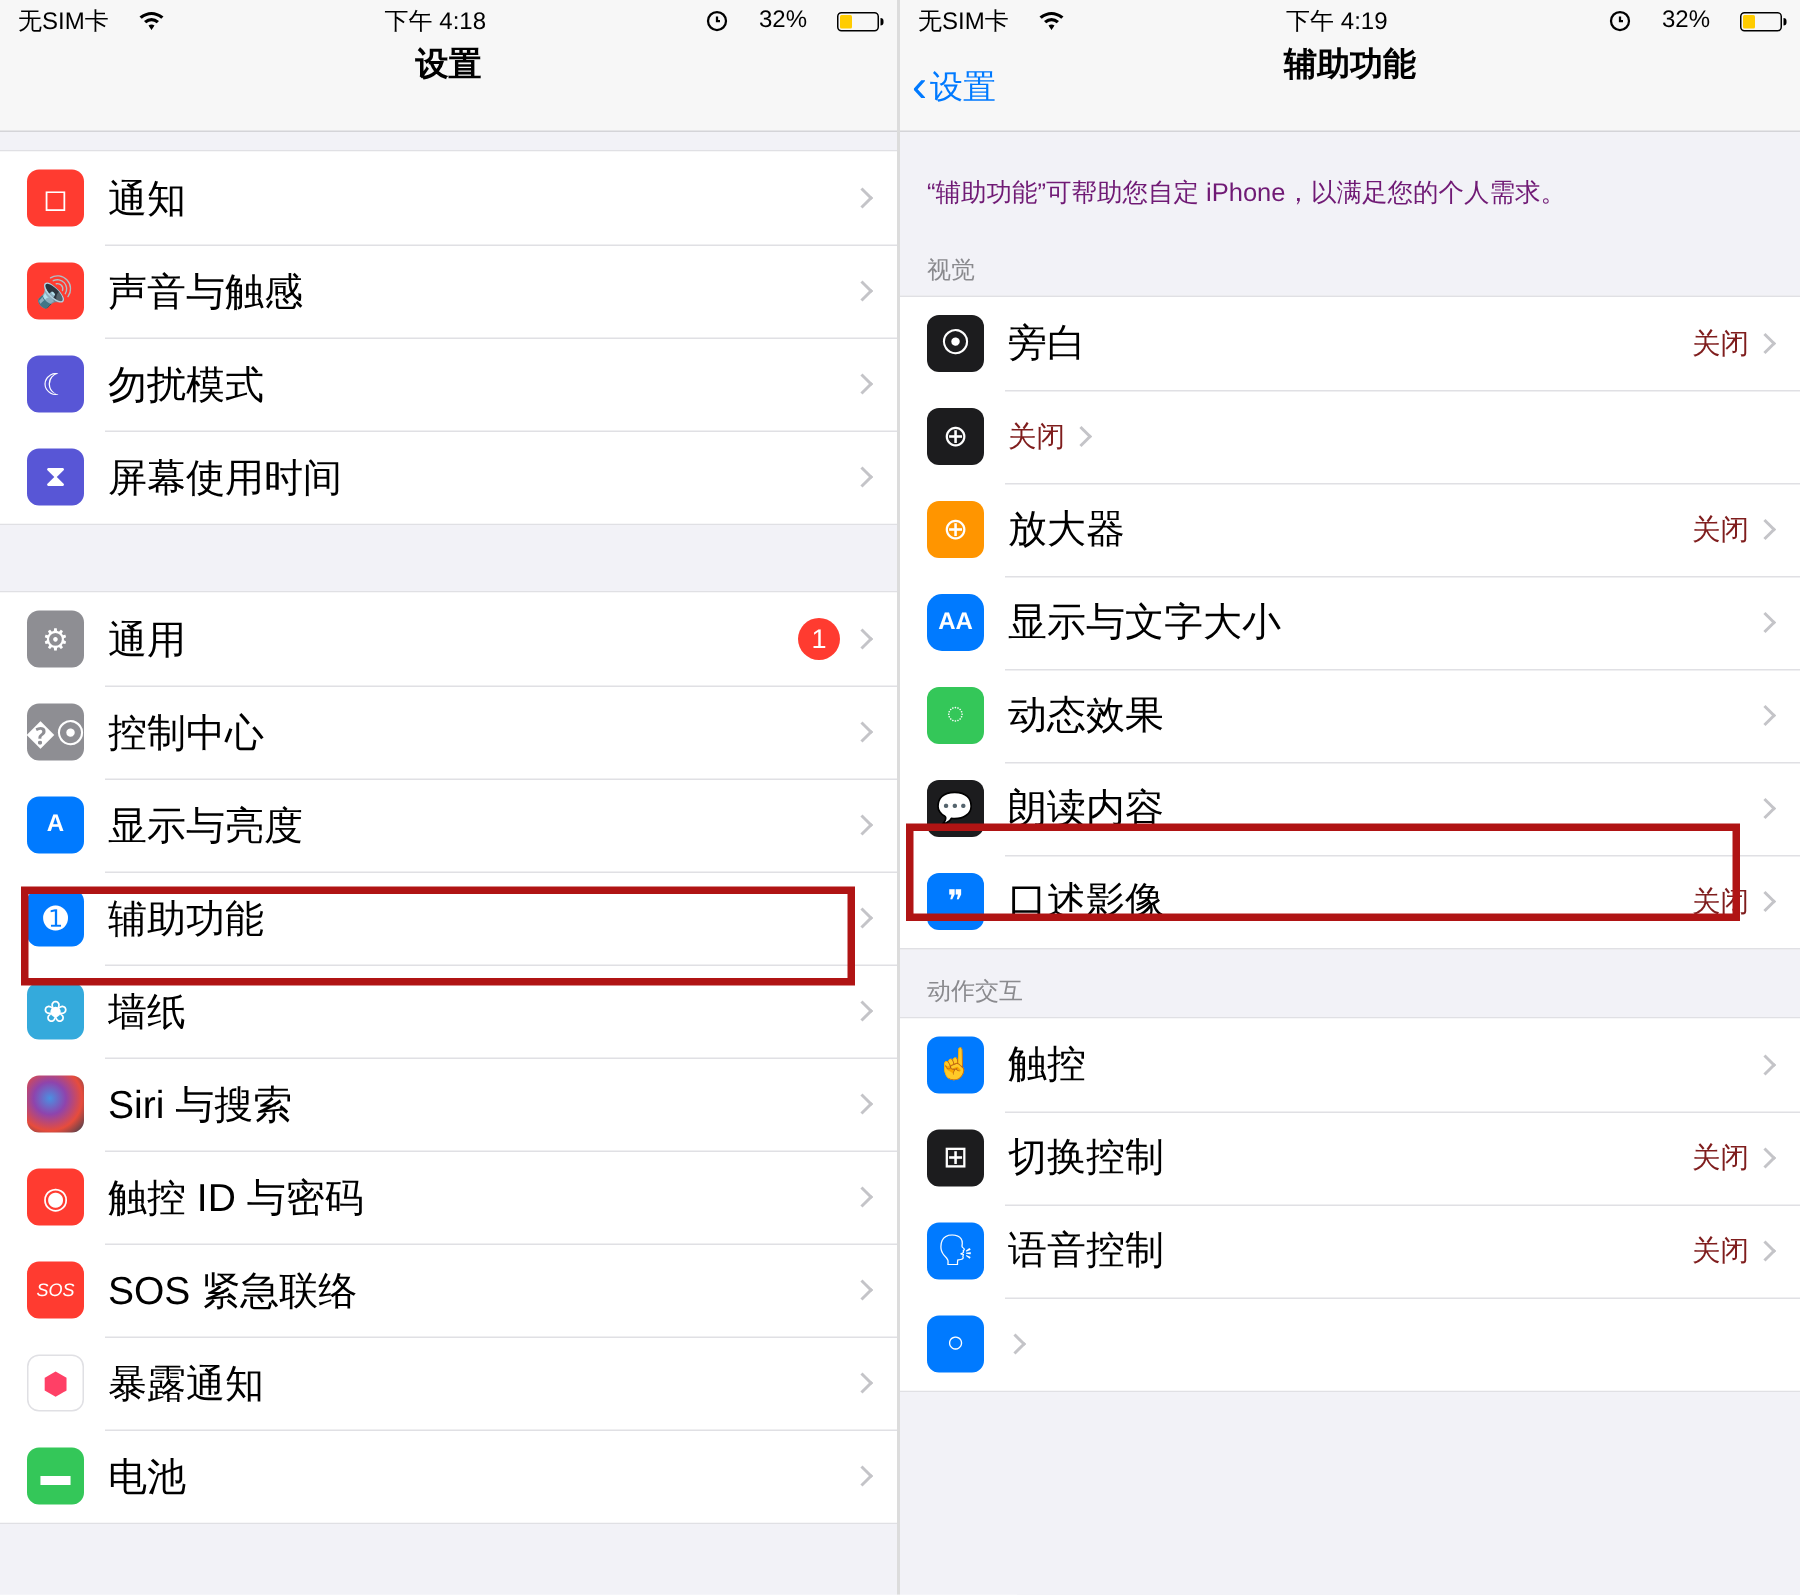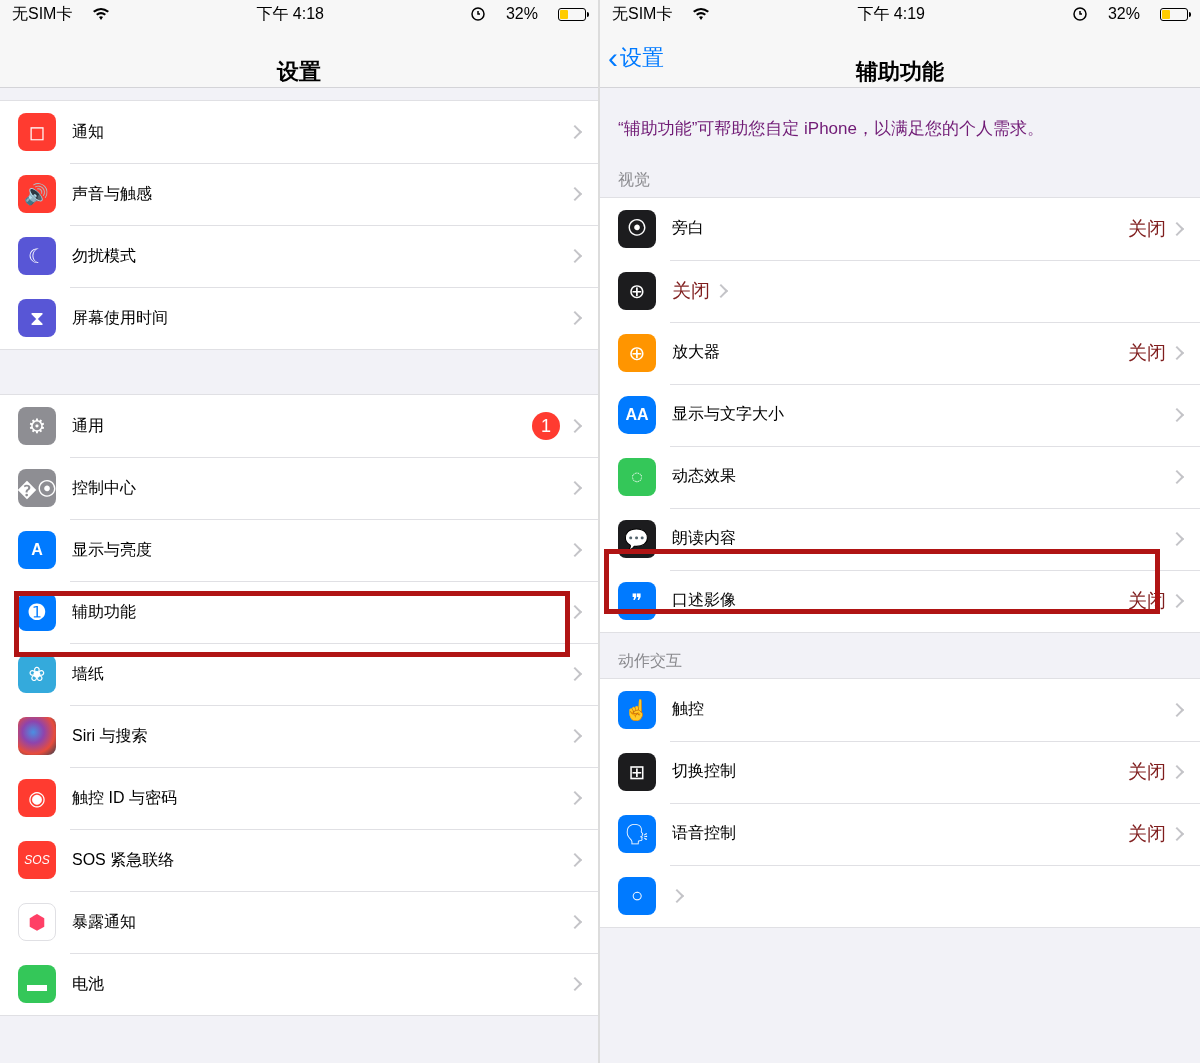--- a/index.html
+++ b/index.html
@@ -41,21 +41,21 @@
   }
   .battery-fill {
     position: absolute; left: 1px; top: 1px; bottom: 1px;
     width: 32%; background: #ffcc00; border-radius: 1px;
   }
   .nav-bar {
     height: 60px;
     background: #f7f7f7;
     border-bottom: 1px solid #d4d4d8;
     display: flex;
-    align-items: flex-end;
+    align-items: flex-start;
     justify-content: center;
     position: relative;
   }
   .nav-title { font-size: 22px; font-weight: 600; color: #000; }
   .nav-back {
     position: absolute; left: 8px; top: 0; bottom: 0;
     display: flex; align-items: center;
     color: #007aff; font-size: 22px;
   }
   .nav-back .chev { font-size: 30px; margin-right: 2px; font-weight: 300; }
@@ -83,21 +83,21 @@
   .row + .row::before {
     content: ""; position: absolute; left: 70px; right: 0; top: 0;
     height: 1px; background: #e0e0e4;
   }
   .icon {
     width: 38px; height: 38px; border-radius: 8px;
     margin-right: 16px; flex-shrink: 0;
     display: flex; align-items: center; justify-content: center;
     color: #fff; font-size: 20px;
   }
-  .label { flex: 1; font-size: 16px; color: #000; }
+  .label { flex: 1; font-size: 26px; color: #000; }
   .value { font-size: 19px; color: #7f1d1d; margin-right: 6px; }
   .badge {
     width: 28px; height: 28px; border-radius: 14px; background: #ff3b30;
     color: #fff; font-size: 18px; display: flex; align-items: center;
     justify-content: center; margin-right: 10px;
   }
   .chevron {
     width: 10px; height: 10px;
     border-right: 2.5px solid #c4c4c8;
     border-top: 2.5px solid #c4c4c8;

